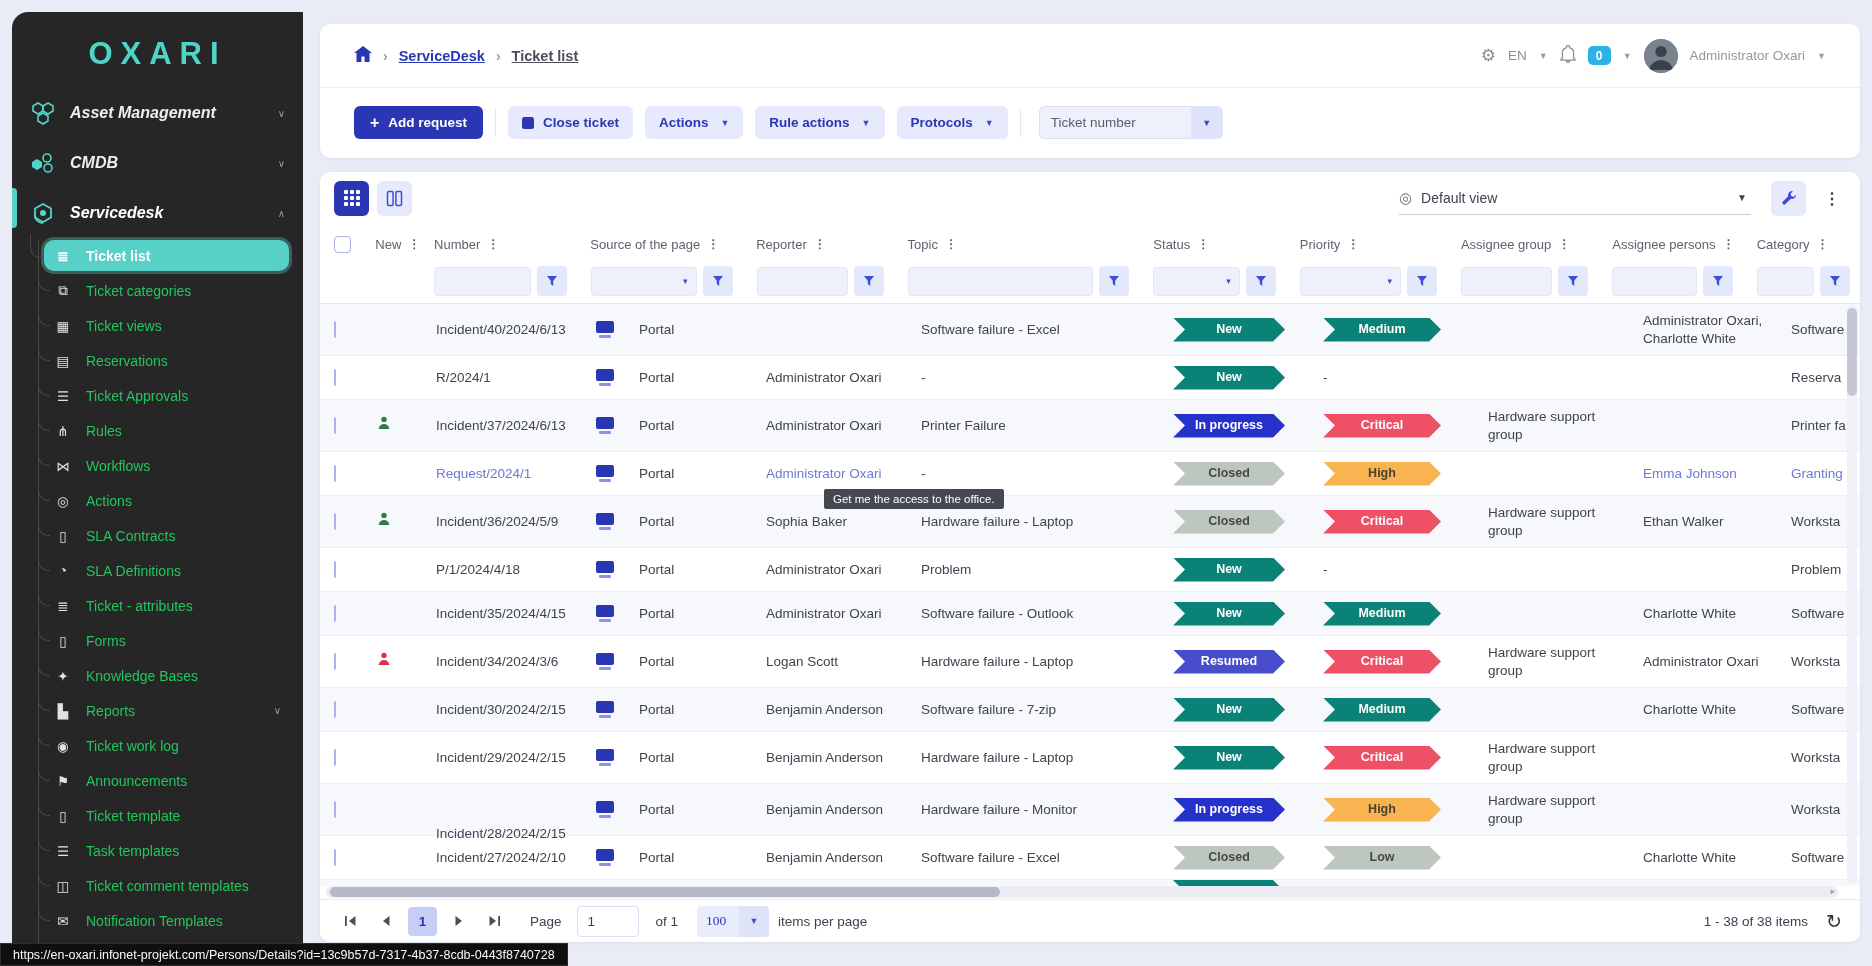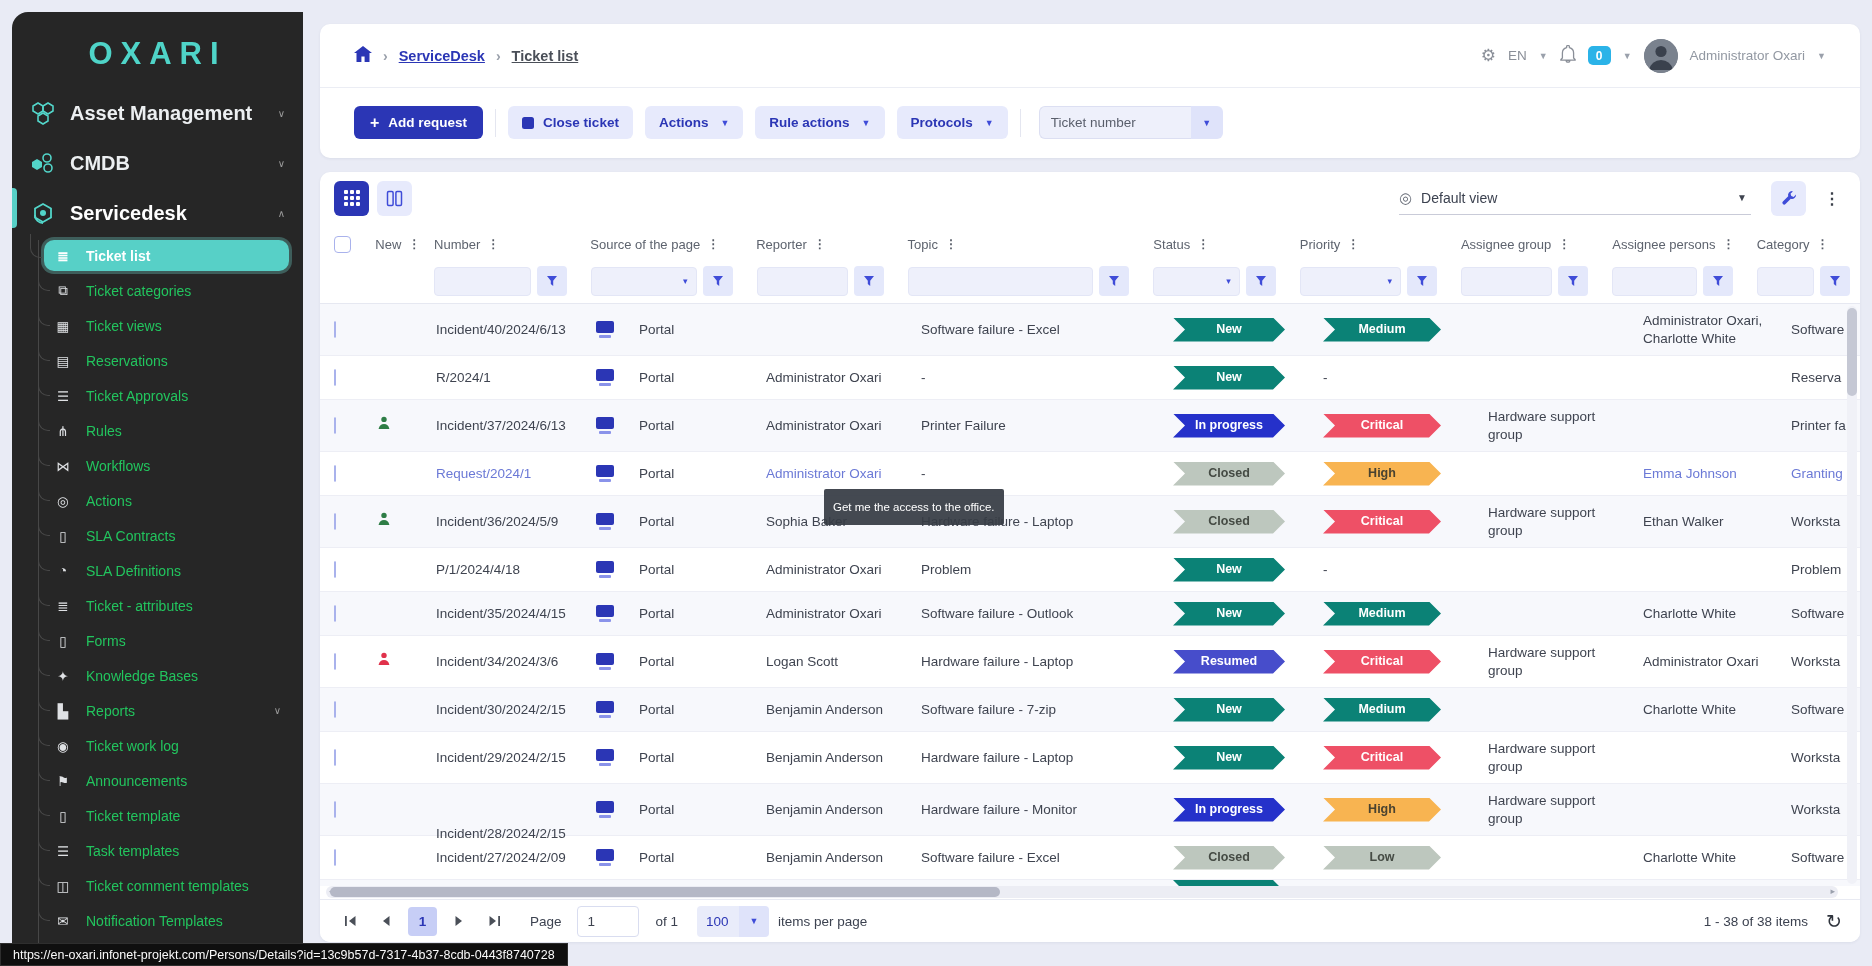--- a/index.html
+++ b/index.html
@@ -4,21 +4,21 @@
 <style>
   * { margin:0; padding:0; box-sizing:border-box; }
   body { font-family:"Liberation Sans", sans-serif; background:#dfe1ec; }
   .stage { position:relative; width:1872px; height:966px; background:#e9ebf5; overflow:hidden; }
 
   
   .sidebar { position:absolute; left:12px; top:12px; bottom:0; width:291px; background:#262626; border-top-left-radius:16px; overflow:hidden; }
   .logo { padding-top:24px; text-align:center; color:#4fd4c8; font-size:31px; font-weight:600; letter-spacing:8px; }
   #sb { margin-top:16px; }
   .sec { height:50px; display:flex; align-items:center; padding:0 18px; gap:14px; cursor:pointer; }
-  .sec .sec-label { flex:1; font-size:20px; font-weight:700; color:#eceff1; }
+  .sec .sec-label { flex:1; font-size:16px; font-weight:700; color:#eceff1;font-style:italic; }
   .sec.active .sec-label { color:#ffffff; }
   .sec .chev, .sub-chev { font-size:10px; color:#9b9b9b; }
   .active-bar { position:absolute; left:0; top:176px; width:5px; height:40px; background:#57d0c7; border-radius:0 4px 4px 0; }
   #subnav { position:relative; padding-left:40px; margin-top:2px; }
   .treeline { position:absolute; left:26px; top:0; bottom:26px; border-left:1px solid #474747; }
   .sub-item { position:relative; height:35px; display:flex; align-items:center; gap:12px; cursor:pointer; }
   .sub-item::before { content:""; position:absolute; left:-14px; top:-6px; width:11px; height:23px; border-left:1px solid #474747; border-bottom:1px solid #474747; border-bottom-left-radius:10px; }
   .sub-ic { width:22px; text-align:center; font-size:13.5px; color:#dfe1e4; }
   .sub-label { font-size:14px; color:#22c55e; white-space:nowrap; }
   .sub-item.sel { background:#57d0c7; border-radius:10px; margin:2px 14px 2px -8px; padding-left:8px; height:31px; box-shadow:0 0 0 3px rgba(120,225,215,.30); }
@@ -104,27 +104,27 @@
   .vscroll .thumb { position:absolute; top:2px; left:0; width:10px; height:88px; background:#c5c8d4; border-radius:5px; cursor:grab; }
 
   
   .pager { position:absolute; left:0; right:0; bottom:0; height:43px; border-top:1px solid #e8eaf2; display:flex; align-items:center; padding:0 18px; gap:9px; font-size:13.5px; color:#3c4250; background:#fff; }
   .pgbtn { width:26px; height:26px; border:none; background:transparent; display:flex; align-items:center; justify-content:center; cursor:pointer; }
   .pgcur { width:29px; height:29px; background:#c7cef6; color:#2b36b5; border-radius:4px; display:flex; align-items:center; justify-content:center; font-weight:600; cursor:pointer; }
   .pg-label { margin-left:14px; }
   .pg-input { width:62px; height:31px; border:1px solid #d9ddf0; border-radius:4px; padding:0 10px; font-size:13.5px; color:#3f4450; font-family:inherit; margin-left:6px; }
   .pg-of { margin-left:8px; }
   .pp { display:flex; margin-left:10px; }
-  .ppval { width:42px; height:31px; background:#e9ecfa; border-radius:4px 0 0 4px; display:flex; align-items:center; padding-left:9px; overflow:hidden; white-space:nowrap; color:#2b36b5; }
+  .ppval { width:42px; height:31px; background:#e9ecfa; border-radius:4px 0 0 4px; display:flex; align-items:center; padding-left:9px; overflow:hidden; white-space:nowrap; color:#2b36b5;font-family:Liberation Serif, serif; }
   .pp .tn-caret { height:31px; width:30px; border-radius:0 4px 4px 0; }
   .pg-right { margin-left:auto; display:flex; align-items:center; gap:18px; }
   .refresh { font-size:19px; color:#2e333c; cursor:pointer; }
 
   
-  .tooltip { position:absolute; left:824px; top:489px; background:rgba(54,59,68,.93); color:#fff; font-size:11.5px; padding:12px 9px; border-radius:2px; white-space:nowrap; z-index:50; }
+  .tooltip { position:absolute; left:824px; top:489px; background:rgba(54,59,68,.93); color:#fff; font-size:11.5px; padding:4px 9px; border-radius:2px; white-space:nowrap; z-index:50; }
   .urlbar { position:absolute; left:0; top:943px; height:23px; display:flex; align-items:center; background:#0f0f0f; color:#fafafa; font-size:12.5px; padding:0 12px; border:1px solid #2e2e2e; white-space:nowrap; z-index:60; }
 </style>
 </head>
 <body>
 
 <div class="stage">
 
   <aside class="sidebar">
     <div class="logo">OXARI</div>
     <nav id="sb">
@@ -746,21 +746,21 @@
           <div class="td" style="width: 165px; flex: 0 0 auto;">
             <span class="badge pr b-amber">High</span>
           </div>
           <div class="td" style="width: 155px; flex: 0 0 auto;">Hardware support group</div>
           <div class="td" style="width: 148px; flex: 0 0 auto;"></div>
           <div class="td" style="width: 120px; flex: 0 0 auto;">Worksta</div>
         </div>
         <div class="trow" style="height: 44px;">
           <div class="td" style="width: 42px; flex: 0 0 auto;"><span class="cb"></span></div>
           <div class="td" style="width: 60px; flex: 0 0 auto;"></div>
-          <div class="td" style="width: 160px; flex: 0 0 auto;">Incident/27/2024/2/09</div>
+          <div class="td" style="width: 160px; flex: 0 0 auto;">Incident/27/2024/2/10</div>
           <div class="td" style="width: 170px; flex: 0 0 auto;">
             <span class="portal">
               <span class="portal-ic">
                 <span class="scr"></span>
                 <span class="base"></span>
               </span>
               <span>Portal</span>
             </span>
           </div>
           <div class="td" style="width: 155px; flex: 0 0 auto;">Benjamin Anderson</div>

